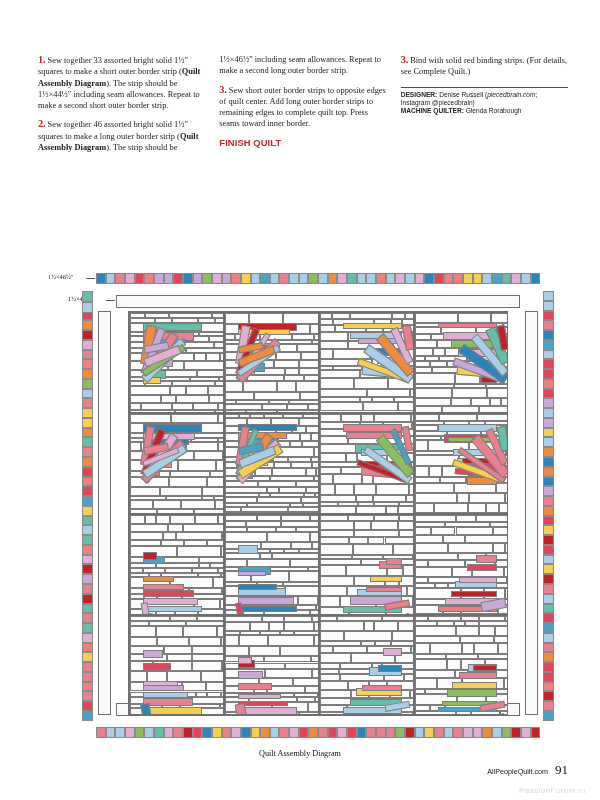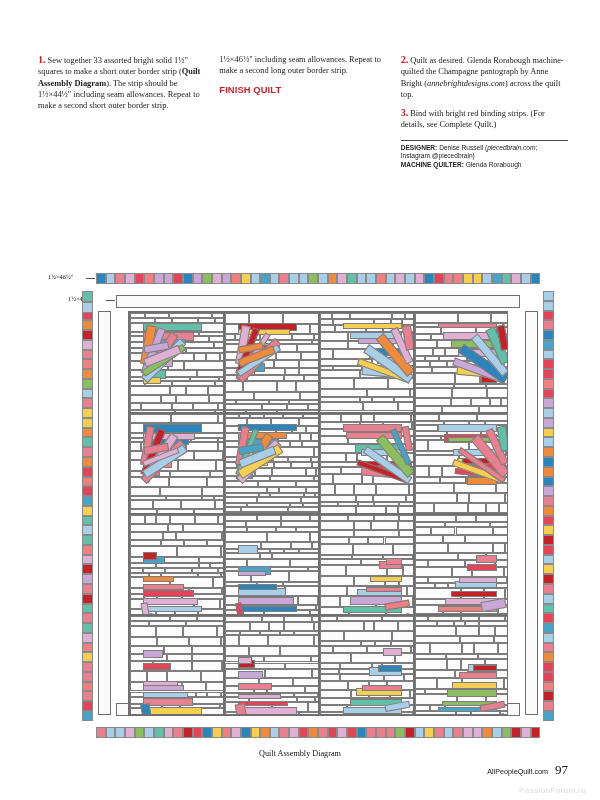--- a/index.html
+++ b/index.html
@@ -106,39 +106,43 @@
 
 <div class="page">
 
   <div class="cols">
 
     <div class="col">
       <p class="para">
         <span class="num">1.</span>
         <span>Sew together 33 assorted bright solid 1½" squares to make a short outer border strip (</span><span class="bold">Quilt Assembly Diagram</span><span>). The strip should be 1½×44½" including seam allowances. Repeat to make a second short outer border strip.</span>
       </p>
+      <p class="para">
+        <span class="num">2.</span>
+        <span>Sew together 46 assorted bright solid 1½" squares to make a long outer border strip (</span><span class="bold">Quilt Assembly Diagram</span><span>). The strip should be</span>
+      </p>
     </div>
 
     <div class="col">
       <p class="para">
         <span>1½×46½" including seam allowances. Repeat to make a second long outer border strip.</span>
+      </p>
+      <p class="para">
+        <span class="num">3.</span>
+        <span>Sew short outer border strips to opposite edges of quilt center. Add long outer border strips to remaining edges to complete quilt top. Press seams toward inner border.</span>
       </p>
       <div class="head">
         <span>FINISH QUILT</span>
       </div>
     </div>
 
     <div class="col">
       <p class="para">
-        <span class="num">2.</span>
-        <span>Quilt as desired. Glenda Rorabough machine-quilted the Champagne pantograph by Anne Bright (</span><span class="ital">annebrightdesigns.com</span><span>) across the quilt top.</span>
-      </p>
-      <p class="para">
         <span class="num">3.</span>
-        <span>Bind with bright red binding strips. (For details, see Complete Quilt.)</span>
+        <span>Bind with solid red binding strips. (For details, see Complete Quilt.)</span>
       </p>
       <div class="rule"></div>
       <p class="credit">
         <b>DESIGNER:</b><span> Denise Russell (</span><span class="ital">piecedbrain.com</span><span>; Instagram @piecedbrain)</span>
       </p>
       <p class="credit">
         <b>MACHINE QUILTER:</b><span> Glenda Rorabough</span>
       </p>
     </div>
   </div>
@@ -1422,17 +1426,17 @@
           <div class="blk" style="background: rgb(169, 207, 232); left: 53.0035px; top: 48.1743px; width: 28.6965px; height: 7.34514px;"></div>
           <div class="blk" style="background: rgb(194, 33, 40); left: 57.773px; top: 49.0627px; width: 23.927px; height: 5.77288px;"></div>
           <div class="blk" style="background: rgb(226, 69, 90); position: absolute; left: 85.5px; top: 62.62px; width: 9.01067px; height: 38.1507px; transform: rotate(-115deg); transform-origin: 50% 100%;"></div>
           <div class="blk" style="background: rgb(232, 128, 143); position: absolute; left: 85.5px; top: 62.62px; width: 7.39307px; height: 24.9975px; transform: rotate(-100deg); transform-origin: 50% 100%;"></div>
         </div>
       </div>
     </div>
 
   <div class="footer">
     <span class="fsite">AllPeopleQuilt.com</span>
-    <span class="fpage">97</span>
+    <span class="fpage">91</span>
   </div>
   <div class="wm">PassionForum.ru</div>
 
 </div>
 
 </body></html>

